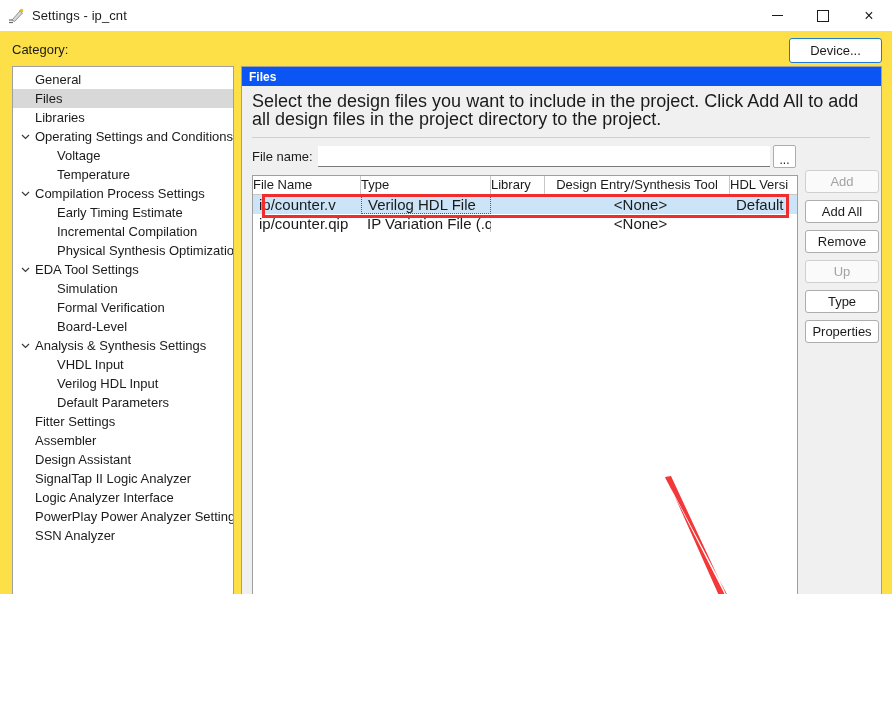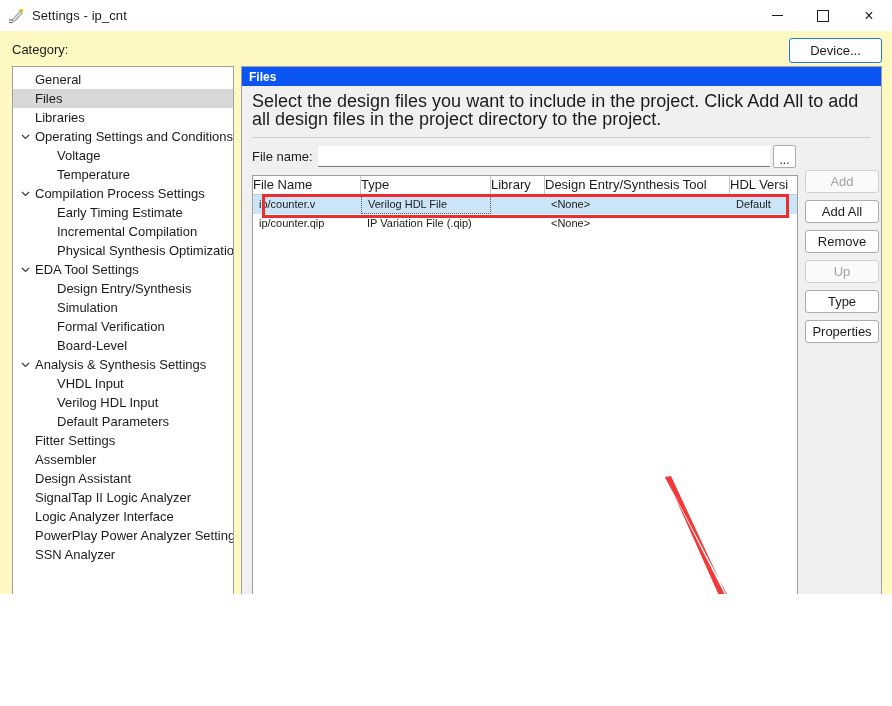--- a/index.html
+++ b/index.html
@@ -5,21 +5,21 @@
   html, body {
     margin: 0; padding: 0;
     width: 892px; height: 706px;
     overflow: hidden;
     background: #ffffff;
     font-family: "Liberation Sans", sans-serif;
   }
   #app {
     position: relative;
     width: 892px; height: 594px;
-    background: #fef9c3;
+    background: #fde047;
     overflow: hidden;
   }
 
   
   .titlebar {
     position: absolute; left: 0; top: 0;
     width: 892px; height: 31px;
     background: #ffffff;
     display: flex; align-items: center;
   }
@@ -180,28 +180,28 @@
   .th {
     font-size: 13px; color: #1b1b1b;
     line-height: 18px;
     border-right: 1px solid #c8c8c8;
     box-sizing: border-box;
     white-space: nowrap; overflow: hidden;
   }
   .c0 { width: 108px; }
   .c1 { width: 130px; }
   .c2 { width: 54px; }
-  .c3 { width: 185px; }
+  .c3 { width: 185px; text-align: center; }
   .c4 { width: 67px; border-right: none; }
   .trow {
     display: flex; height: 19px;
   }
   .trow.selected { background: #cce4f7; }
   .td {
-    font-size: 11px; color: #1b1b1b;
+    font-size: 15px; color: #1b1b1b;
     line-height: 19px;
     padding-left: 6px;
     box-sizing: border-box;
     white-space: nowrap; overflow: hidden;
   }
   .td.focusbox {
     border: 1px dotted #5b5b5b;
     line-height: 17px;
   }
   .tbl-hscroll {
@@ -332,21 +332,20 @@
             </svg>
           </span><span>Compilation Process Settings</span></div>
         <div class="tree-row ind2"><span>Early Timing Estimate</span></div>
         <div class="tree-row ind2"><span>Incremental Compilation</span></div>
         <div class="tree-row ind2"><span>Physical Synthesis Optimization</span></div>
         <div class="tree-row ind1"><span class="chev">
             <svg width="9" height="9" viewBox="0 0 9 9">
               <polyline points="1,3 4.5,6.5 8,3" fill="none" stroke="#3a3a3a" stroke-width="1.2"></polyline>
             </svg>
           </span><span>EDA Tool Settings</span></div>
-        <div class="tree-row ind2"><span>Design Entry/Synthesis</span></div>
         <div class="tree-row ind2"><span>Simulation</span></div>
         <div class="tree-row ind2"><span>Formal Verification</span></div>
         <div class="tree-row ind2"><span>Board-Level</span></div>
         <div class="tree-row ind1"><span class="chev">
             <svg width="9" height="9" viewBox="0 0 9 9">
               <polyline points="1,3 4.5,6.5 8,3" fill="none" stroke="#3a3a3a" stroke-width="1.2"></polyline>
             </svg>
           </span><span>Analysis &amp; Synthesis Settings</span></div>
         <div class="tree-row ind2"><span>VHDL Input</span></div>
         <div class="tree-row ind2"><span>Verilog HDL Input</span></div>

